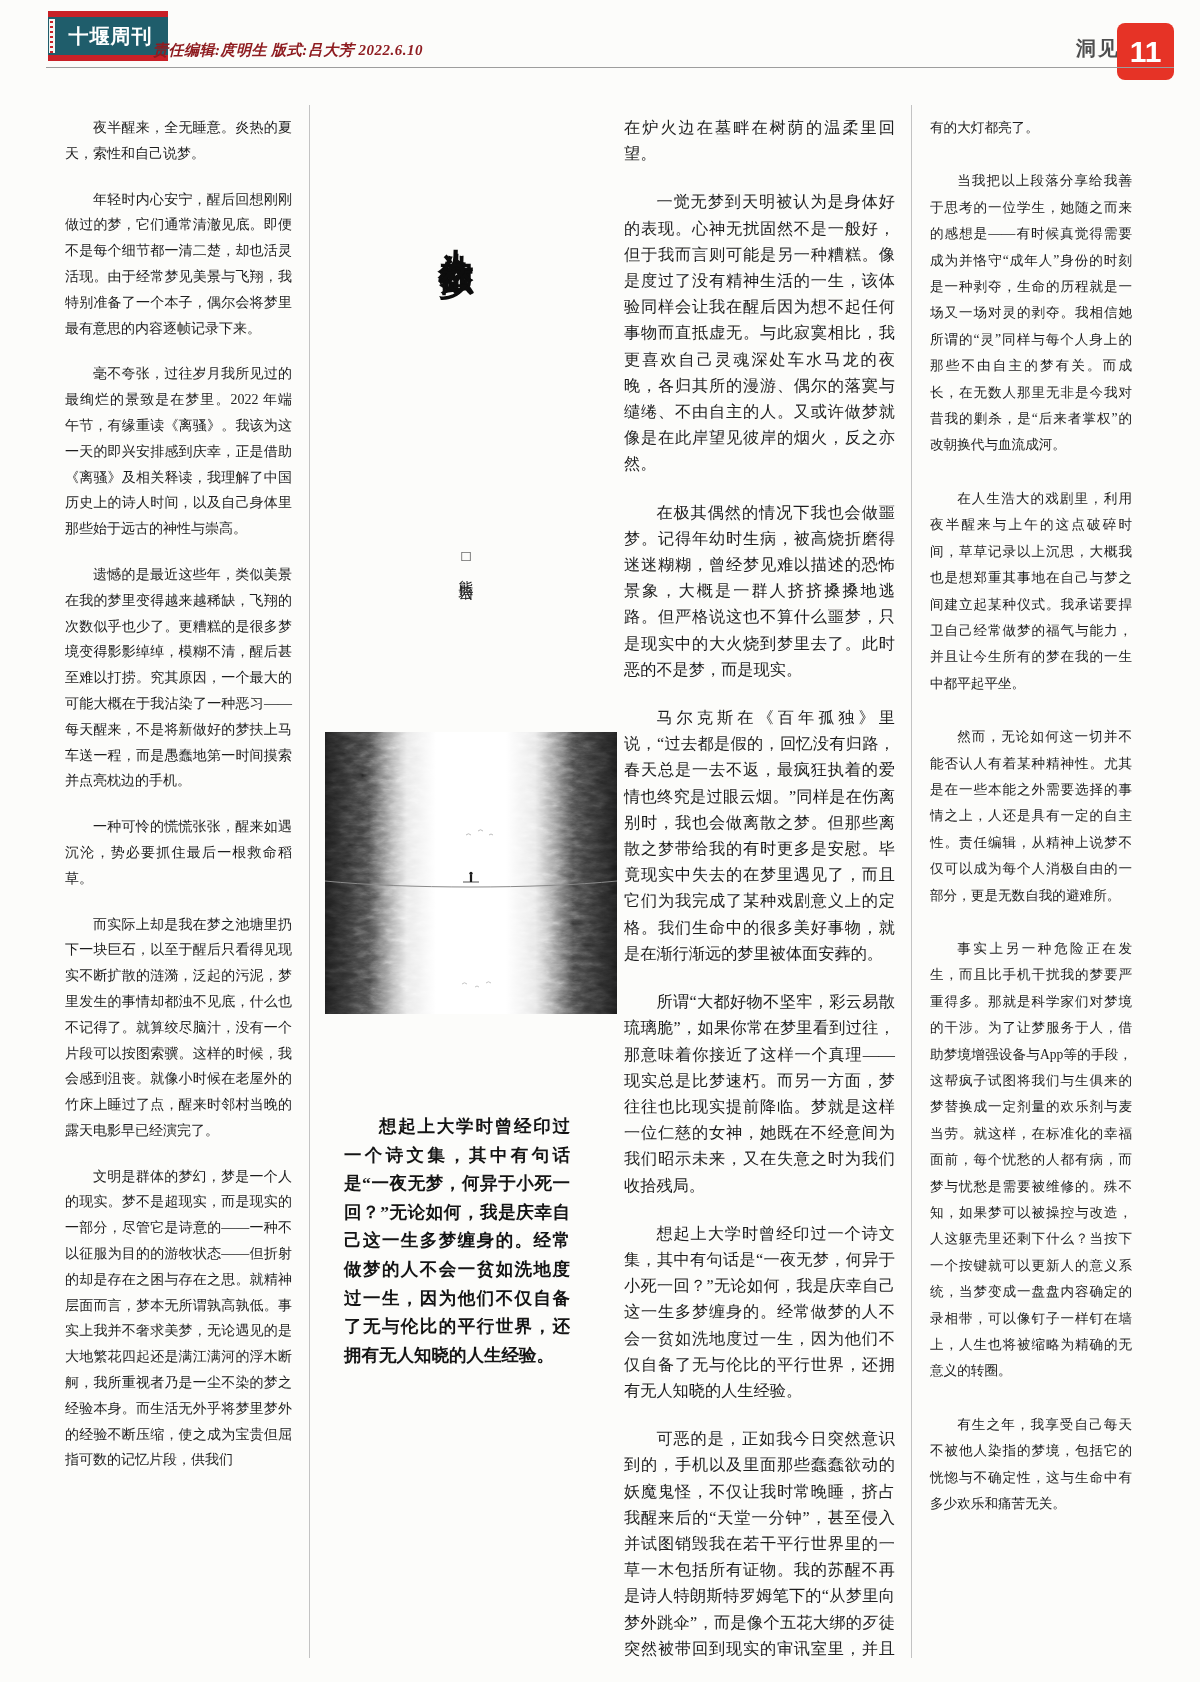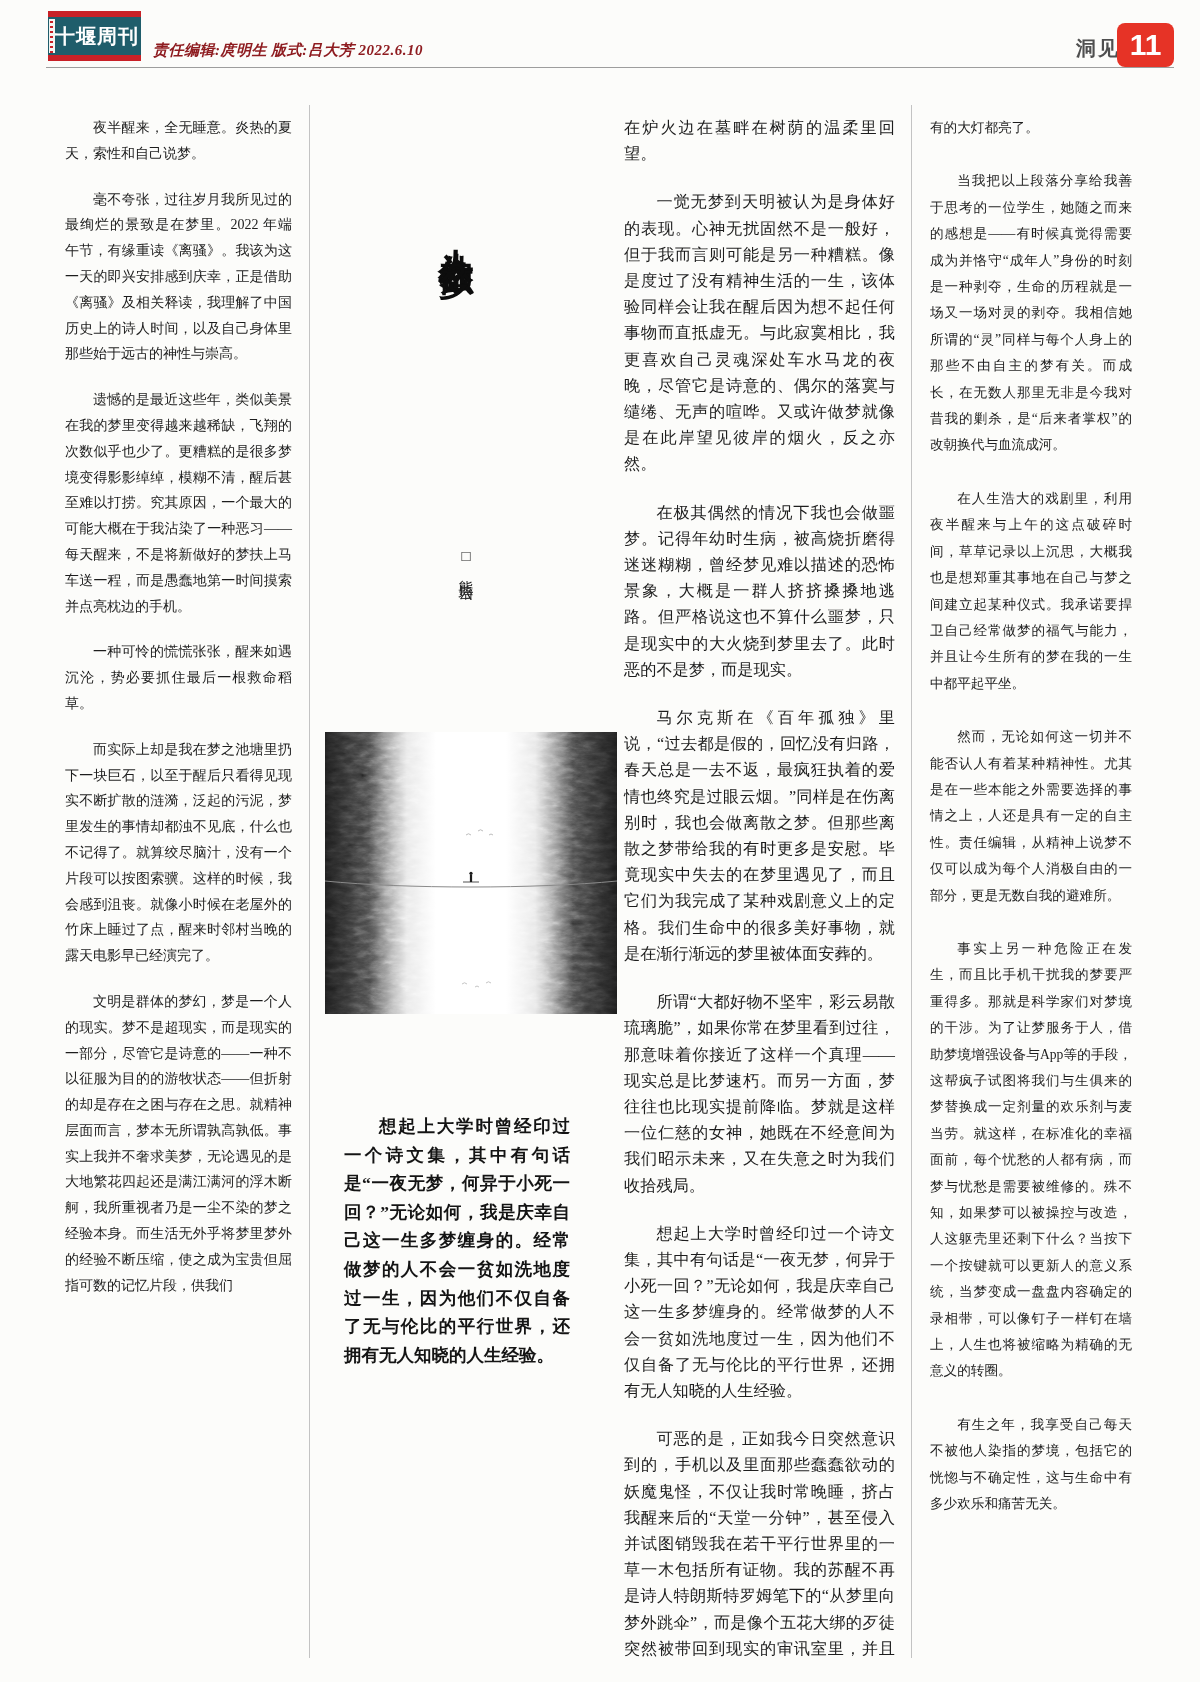--- a/index.html
+++ b/index.html
@@ -3,21 +3,21 @@
 <meta charset="utf-8">
 <style>
   html,body { margin:0; padding:0; background:#e8e8e8; }
   .page {
     position:relative; width:1200px; height:1682px; margin:0 auto;
     background:#fcfcfa; overflow:hidden;
     font-family:"Liberation Serif","DejaVu Serif",serif; color:#1d1d1d;
   }
   
   .masthead {
-    position:absolute; left:48px; top:11px; width:93px; height:50px;
+    position:absolute; left:48px; top:11px; width:120px; height:50px;
     background:#1f5d6b; border-top:6px solid #c92127; border-bottom:6px solid #c92127;
     box-sizing:border-box; display:flex; align-items:center; justify-content:center;
   }
   .masthead-strip {
     position:absolute; left:1px; top:2px; bottom:2px; width:6px; background:#f5f5f2;
     background-image:repeating-linear-gradient(#c92127 0 2px, transparent 2px 5px);
     background-size:3px 100%; background-repeat:no-repeat; background-position:1px 2px;
   }
   .masthead-title {
     color:#ffffff; font-family:"Liberation Sans",sans-serif; font-weight:700;
@@ -25,21 +25,21 @@
   }
   .edition-line {
     position:absolute; left:153px; top:41px; font-style:italic; font-weight:700;
     font-size:15px; color:#8e1c20; letter-spacing:0.5px; white-space:nowrap;
   }
   .section-label {
     position:absolute; left:1076px; top:35px; font-family:"Liberation Sans",sans-serif;
     font-size:20px; font-weight:700; color:#4f4f4f; letter-spacing:2px;
   }
   .page-badge {
-    position:absolute; left:1117px; top:23px; width:57px; height:44px;
+    position:absolute; left:1117px; top:23px; width:57px; height:57px;
     background:#e63326; border-radius:8px; color:#fff;
     font-family:"Liberation Sans",sans-serif; font-size:30px; font-weight:700;
     display:flex; align-items:center; justify-content:center;
   }
   .header-rule { position:absolute; left:46px; top:67px; width:1128px; height:1px; background:#9d9d9d; }
 
   
   .col { position:absolute; top:107px; height:1556px; overflow:hidden; text-align:justify; }
   .col p { margin:8px; text-indent:2em; }
   .col-1 { left:57px;  width:243px; font-size:14px;   line-height:25.8px; }
@@ -82,20 +82,21 @@
   <div class="edition-line">责任编辑:庹明生  版式:吕大芳  2022.6.10</div>
   <div class="section-label">洞见</div>
   <div class="page-badge">11</div>
   <div class="header-rule"></div>
 
   <div class="vdiv vdiv-left"></div>
   <div class="vdiv vdiv-right"></div>
 
   <div class="col col-1">
       <p>夜半醒来，全无睡意。炎热的夏天，索性和自己说梦。</p>
+      <p>年轻时内心安宁，醒后回想刚刚做过的梦，它们通常清澈见底。即便不是每个细节都一清二楚，却也活灵活现。由于经常梦见美景与飞翔，我特别准备了一个本子，偶尔会将梦里最有意思的内容逐帧记录下来。</p>
       <p>毫不夸张，过往岁月我所见过的最绚烂的景致是在梦里。2022 年端午节，有缘重读《离骚》。我该为这一天的即兴安排感到庆幸，正是借助《离骚》及相关释读，我理解了中国历史上的诗人时间，以及自己身体里那些始于远古的神性与崇高。</p>
       <p>遗憾的是最近这些年，类似美景在我的梦里变得越来越稀缺，飞翔的次数似乎也少了。更糟糕的是很多梦境变得影影绰绰，模糊不清，醒后甚至难以打捞。究其原因，一个最大的可能大概在于我沾染了一种恶习——每天醒来，不是将新做好的梦扶上马车送一程，而是愚蠢地第一时间摸索并点亮枕边的手机。</p>
       <p>一种可怜的慌慌张张，醒来如遇沉沦，势必要抓住最后一根救命稻草。</p>
       <p>而实际上却是我在梦之池塘里扔下一块巨石，以至于醒后只看得见现实不断扩散的涟漪，泛起的污泥，梦里发生的事情却都浊不见底，什么也不记得了。就算绞尽脑汁，没有一个片段可以按图索骥。这样的时候，我会感到沮丧。就像小时候在老屋外的竹床上睡过了点，醒来时邻村当晚的露天电影早已经演完了。</p>
       <p>文明是群体的梦幻，梦是一个人的现实。梦不是超现实，而是现实的一部分，尽管它是诗意的——一种不以征服为目的的游牧状态——但折射的却是存在之困与存在之思。就精神层面而言，梦本无所谓孰高孰低。事实上我并不奢求美梦，无论遇见的是大地繁花四起还是满江满河的浮木断舸，我所重视者乃是一尘不染的梦之经验本身。而生活无外乎将梦里梦外的经验不断压缩，使之成为宝贵但屈指可数的记忆片段，供我们</p>
     </div>
 
   <div class="article-title">人为什么做梦？</div>
   <div class="article-author">□熊培云</div>
 
@@ -141,21 +142,21 @@
       <line x1="138" y1="150" x2="154" y2="150" stroke="#3d3d3d" stroke-width="0.9"></line>
       <rect x="144.9" y="142.5" width="2.2" height="7.5" fill="#1c1c1c"></rect>
       <circle cx="146" cy="141.3" r="1.6" fill="#1c1c1c"></circle>
     </g>
   </svg>
 
   <div class="pull-quote">想起上大学时曾经印过一个诗文集，其中有句话是“一夜无梦，何异于小死一回？”无论如何，我是庆幸自己这一生多梦缠身的。经常做梦的人不会一贫如洗地度过一生，因为他们不仅自备了无与伦比的平行世界，还拥有无人知晓的人生经验。</div>
 
   <div class="col col-3 cont">
       <p>在炉火边在墓畔在树荫的温柔里回望。</p>
-      <p>一觉无梦到天明被认为是身体好的表现。心神无扰固然不是一般好，但于我而言则可能是另一种糟糕。像是度过了没有精神生活的一生，该体验同样会让我在醒后因为想不起任何事物而直抵虚无。与此寂寞相比，我更喜欢自己灵魂深处车水马龙的夜晚，尽管它是诗意的、偶尔的落寞与缱绻、无声的喧哗。又或许做梦就像是在此岸望见彼岸的烟火，反之亦然。</p>
+      <p>一觉无梦到天明被认为是身体好的表现。心神无扰固然不是一般好，但于我而言则可能是另一种糟糕。像是度过了没有精神生活的一生，该体验同样会让我在醒后因为想不起任何事物而直抵虚无。与此寂寞相比，我更喜欢自己灵魂深处车水马龙的夜晚，各归其所的漫游、偶尔的落寞与缱绻、不由自主的人。又或许做梦就像是在此岸望见彼岸的烟火，反之亦然。</p>
       <p>在极其偶然的情况下我也会做噩梦。记得年幼时生病，被高烧折磨得迷迷糊糊，曾经梦见难以描述的恐怖景象，大概是一群人挤挤搡搡地逃路。但严格说这也不算什么噩梦，只是现实中的大火烧到梦里去了。此时恶的不是梦，而是现实。</p>
       <p>马尔克斯在《百年孤独》里说，“过去都是假的，回忆没有归路，春天总是一去不返，最疯狂执着的爱情也终究是过眼云烟。”同样是在伤离别时，我也会做离散之梦。但那些离散之梦带给我的有时更多是安慰。毕竟现实中失去的在梦里遇见了，而且它们为我完成了某种戏剧意义上的定格。我们生命中的很多美好事物，就是在渐行渐远的梦里被体面安葬的。</p>
       <p>所谓“大都好物不坚牢，彩云易散琉璃脆”，如果你常在梦里看到过往，那意味着你接近了这样一个真理——现实总是比梦速朽。而另一方面，梦往往也比现实提前降临。梦就是这样一位仁慈的女神，她既在不经意间为我们昭示未来，又在失意之时为我们收拾残局。</p>
       <p>想起上大学时曾经印过一个诗文集，其中有句话是“一夜无梦，何异于小死一回？”无论如何，我是庆幸自己这一生多梦缠身的。经常做梦的人不会一贫如洗地度过一生，因为他们不仅自备了无与伦比的平行世界，还拥有无人知晓的人生经验。</p>
       <p>可恶的是，正如我今日突然意识到的，手机以及里面那些蠢蠢欲动的妖魔鬼怪，不仅让我时常晚睡，挤占我醒来后的“天堂一分钟”，甚至侵入并试图销毁我在若干平行世界里的一草一木包括所有证物。我的苏醒不再是诗人特朗斯特罗姆笔下的“从梦里向梦外跳伞”，而是像个五花大绑的歹徒突然被带回到现实的审讯室里，并且所</p>
     </div>
 
   <div class="col col-4 cont">
       <p>有的大灯都亮了。</p>
       <p>当我把以上段落分享给我善于思考的一位学生，她随之而来的感想是——有时候真觉得需要成为并恪守“成年人”身份的时刻是一种剥夺，生命的历程就是一场又一场对灵的剥夺。我相信她所谓的“灵”同样与每个人身上的那些不由自主的梦有关。而成长，在无数人那里无非是今我对昔我的剿杀，是“后来者掌权”的改朝换代与血流成河。</p>

